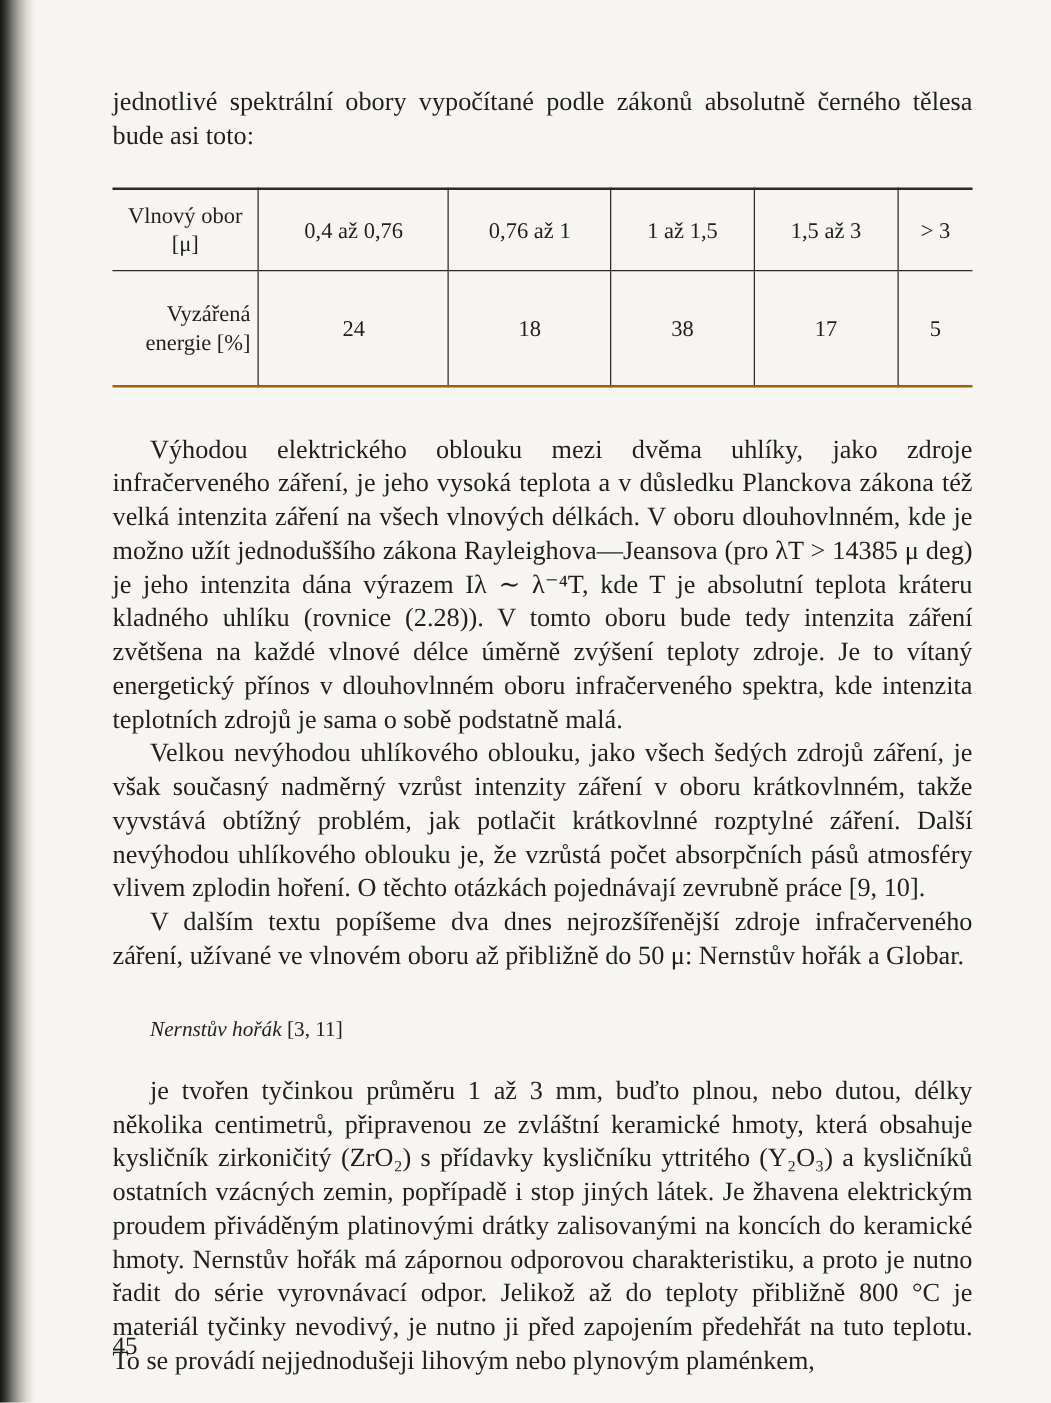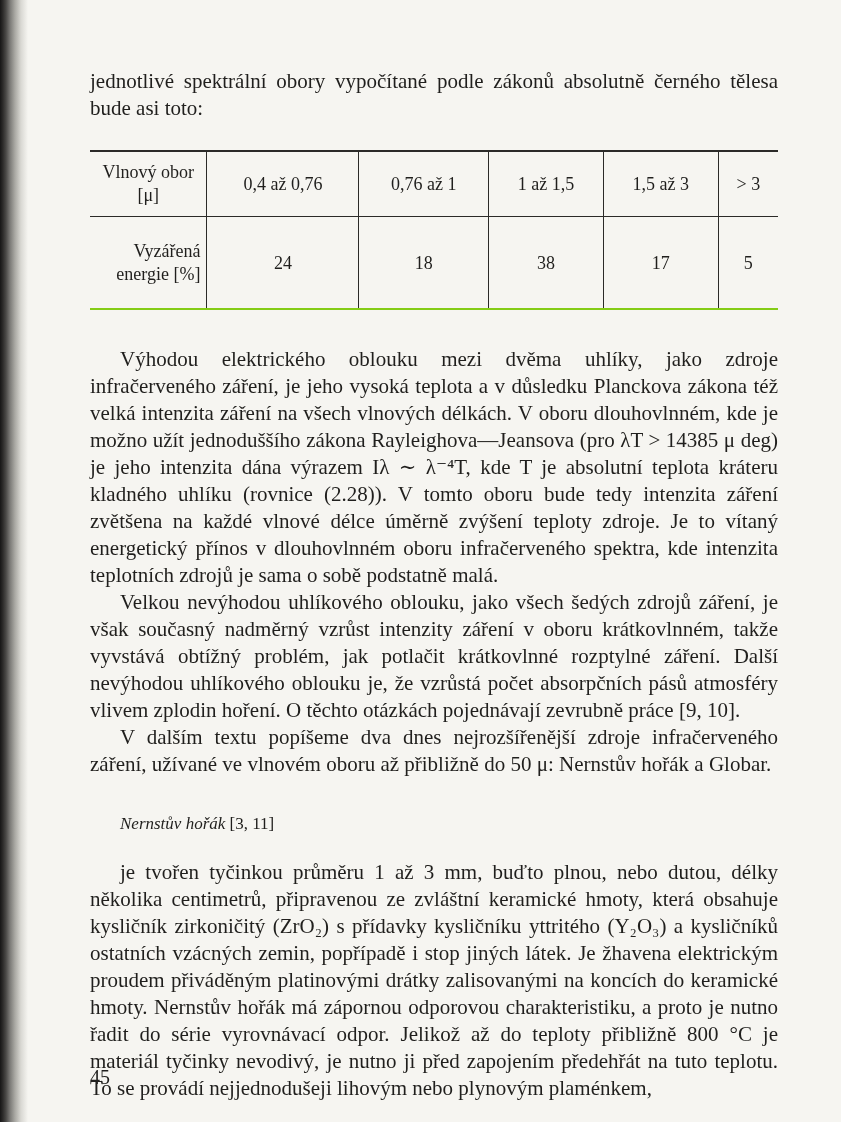--- a/index.html
+++ b/index.html
@@ -37,21 +37,21 @@
     text-align: justify;
   }
   p.indent { text-indent: 30px; }
 
   table.spec-table {
     width: 100%;
     border-collapse: collapse;
     margin-top: 28px;
     margin-bottom: 36px;
     border-top: 2px solid #2b2a28;
-    border-bottom: 2px solid #84cc16;
+    border-bottom: 2px solid #a16207;
     font-size: 18px;
     line-height: 23px;
     color: #201f1d;
   }
   table.spec-table td {
     border-left: 1.5px solid #2b2a28;
     text-align: center;
     vertical-align: middle;
     padding: 9px 6px;
   }

